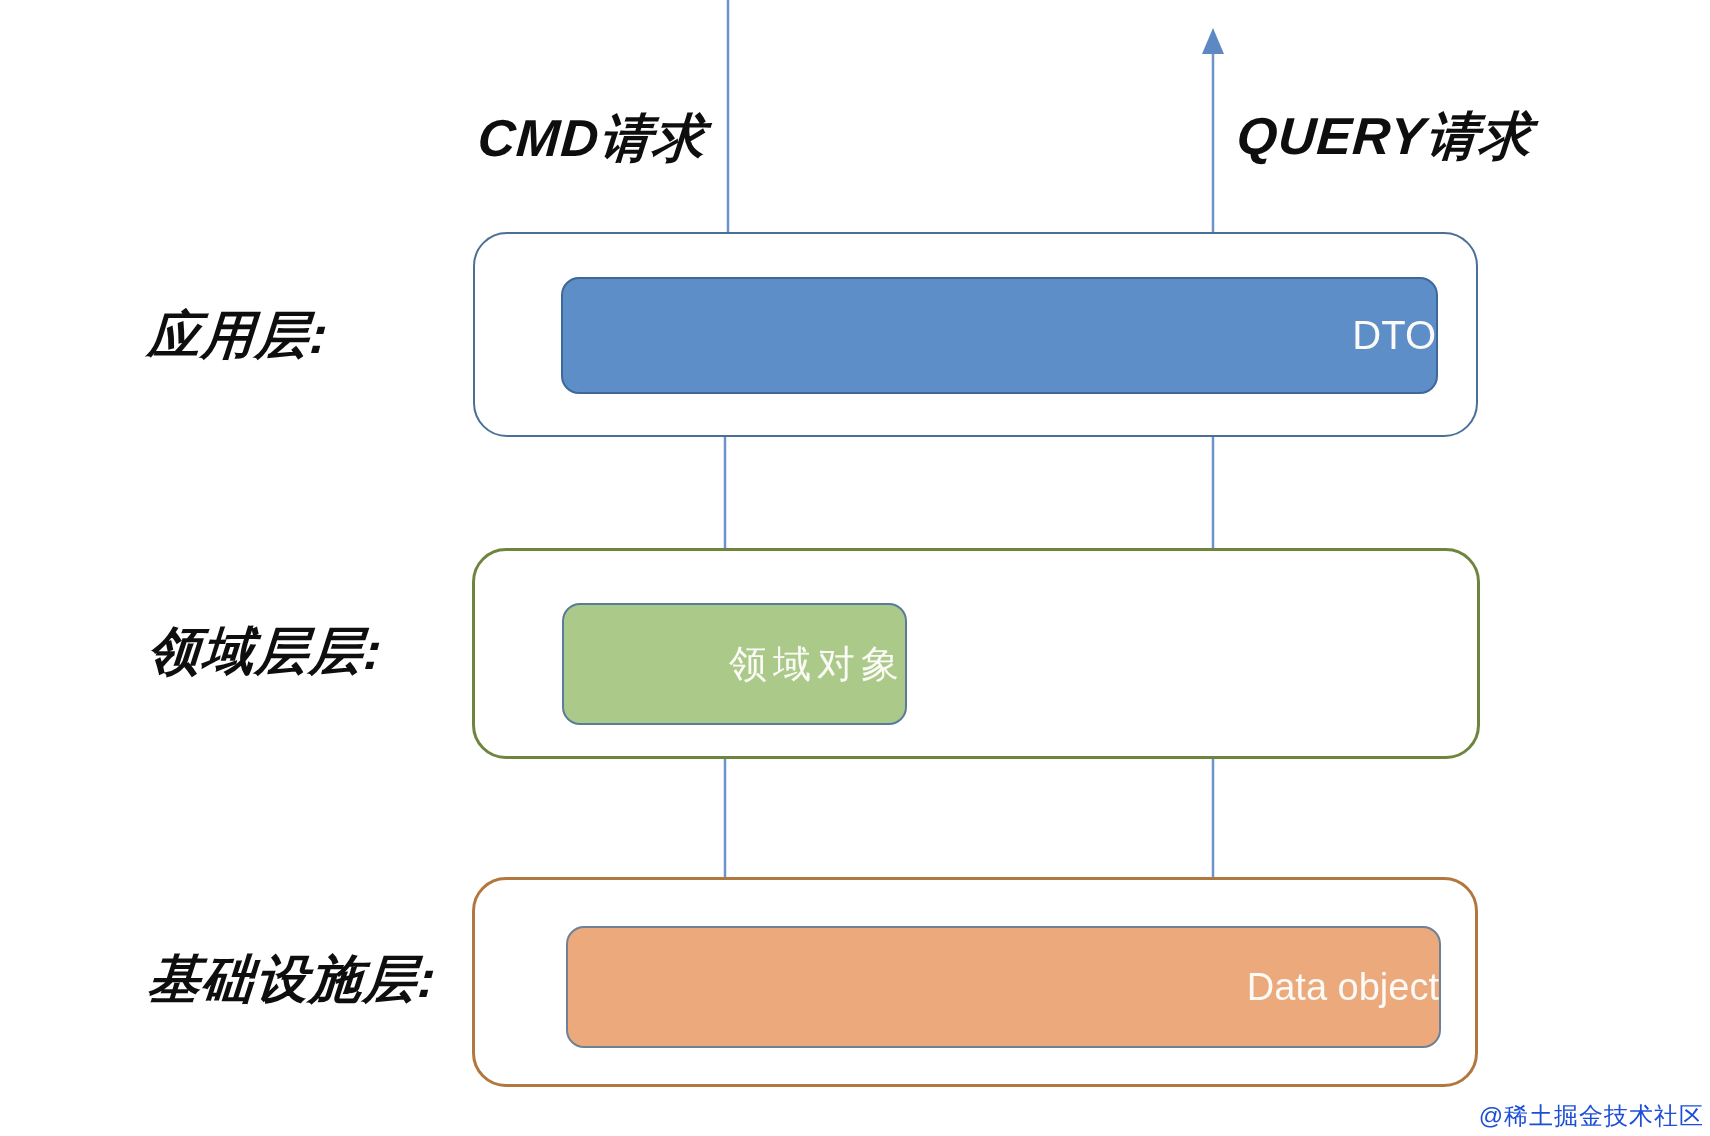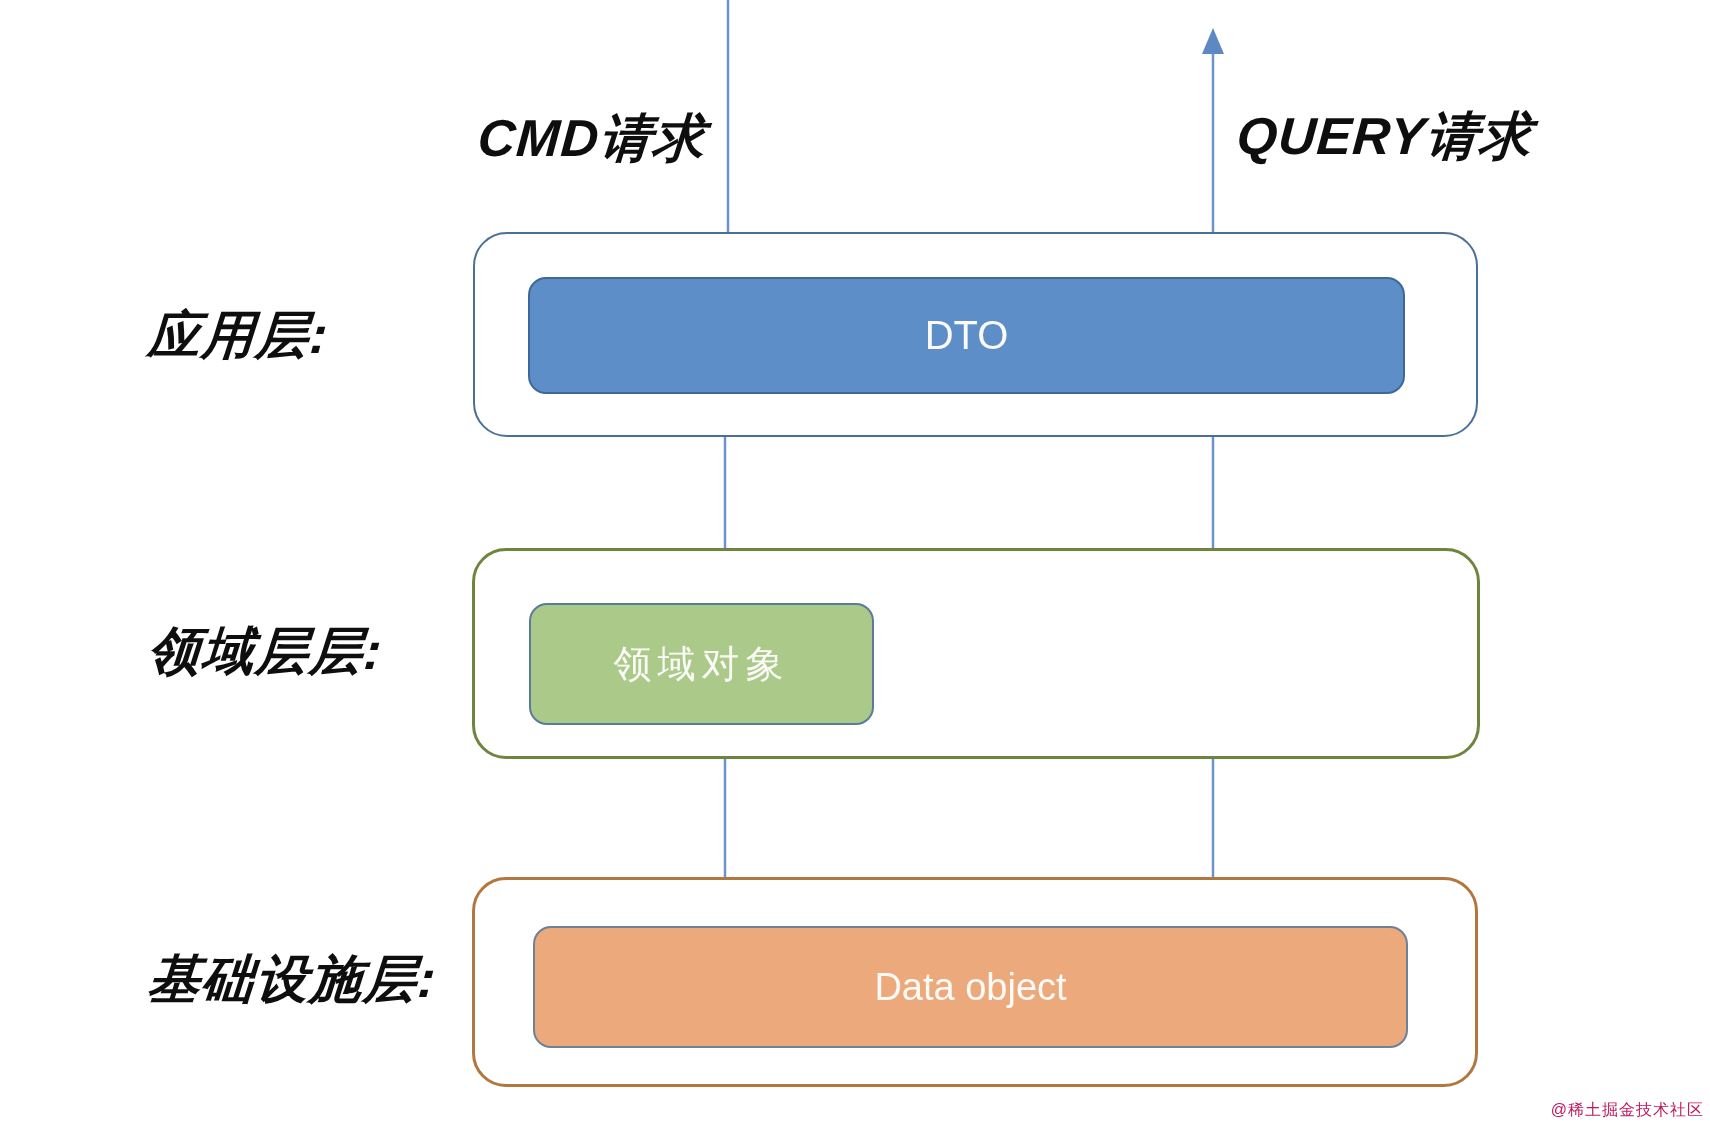--- a/index.html
+++ b/index.html
@@ -60,22 +60,23 @@
   .layer-container.infra {
     left: 472px; top: 877px; width: 1006px; height: 210px;
     border: 3px solid #b2773e;
   }
   .inner-box {
     position: absolute;
     border-radius: 18px;
     box-sizing: border-box;
     display: flex;
     align-items: center;
-    justify-content: center;
+    justify-content: flex-end;
     color: #fbfaf7;
+    margin-left: 33px;
   }
   .inner-box.dto {
     left: 53px; top: 43px; width: 877px; height: 117px;
     background: #5d8ec8;
     border: 2.5px solid #3e6899;
     font-size: 40px;
   }
   .inner-box.domain-object {
     left: 54px; top: 52px; width: 345px; height: 122px;
     background: #abca89;
@@ -86,22 +87,22 @@
   .inner-box.data-object {
     left: 58px; top: 46px; width: 875px; height: 122px;
     background: #eba97c;
     border: 2.5px solid #6e8197;
     font-size: 38px;
   }
   .watermark {
     position: absolute;
     right: 6px;
     top: 1100px;
-    font-size: 16px;
-    color: #be185d;
+    font-size: 24px;
+    color: #1d4ed8;
     letter-spacing: 1px;
     white-space: nowrap;
   }
 </style>
 </head>
 <body>
 
 <div class="canvas">
 
   <svg class="arrow-layer" viewBox="0 0 1710 1136" xmlns="http://www.w3.org/2000/svg">

